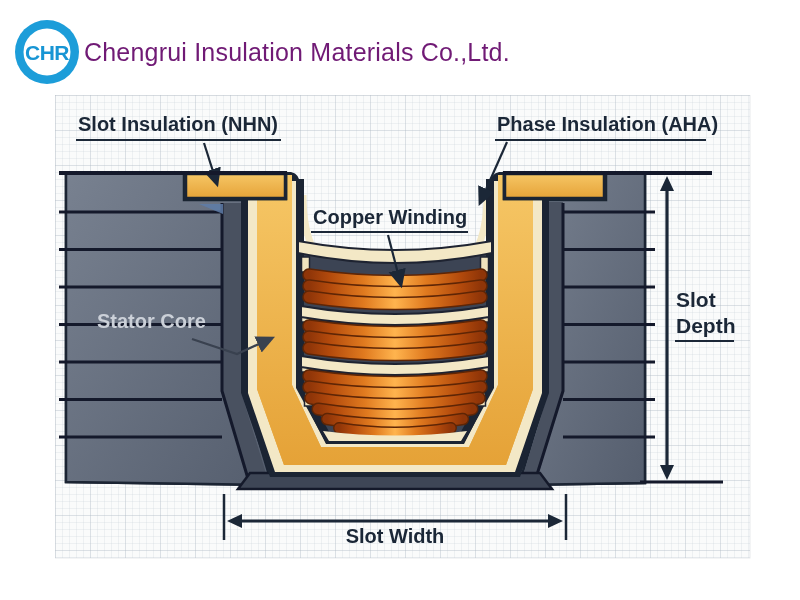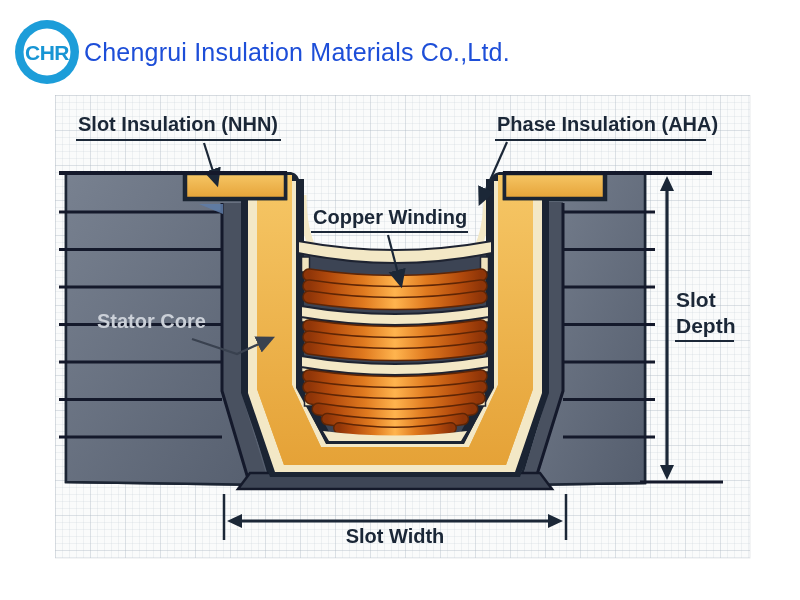--- a/index.html
+++ b/index.html
@@ -5,21 +5,21 @@
   html,body{margin:0;padding:0;}
   body{
     width:800px;height:600px;position:relative;overflow:hidden;
     background:#ffffff;
     font-family:"Liberation Sans", sans-serif;
   }
   .header{position:absolute;left:0;top:0;width:696px;height:95px;}
   .logo{position:absolute;left:11px;top:16px;width:72px;height:72px;}
   .company{
     position:absolute;left:84px;top:33px;height:38px;line-height:38px;
-    font-size:25px;color:#1d4ed8;letter-spacing:0.2px;white-space:nowrap;
+    font-size:25px;color:#701a75;letter-spacing:0.2px;white-space:nowrap;
   }
   .diagram{position:absolute;left:55px;top:95px;width:700px;height:467px;}
   svg text{font-family:"Liberation Sans", sans-serif;}
 </style>
 </head>
 <body>
 
 <div class="header">
   <svg class="logo" viewBox="0 0 72 72">
     <circle cx="36" cy="36" r="32" fill="#1c9dd9"></circle>

